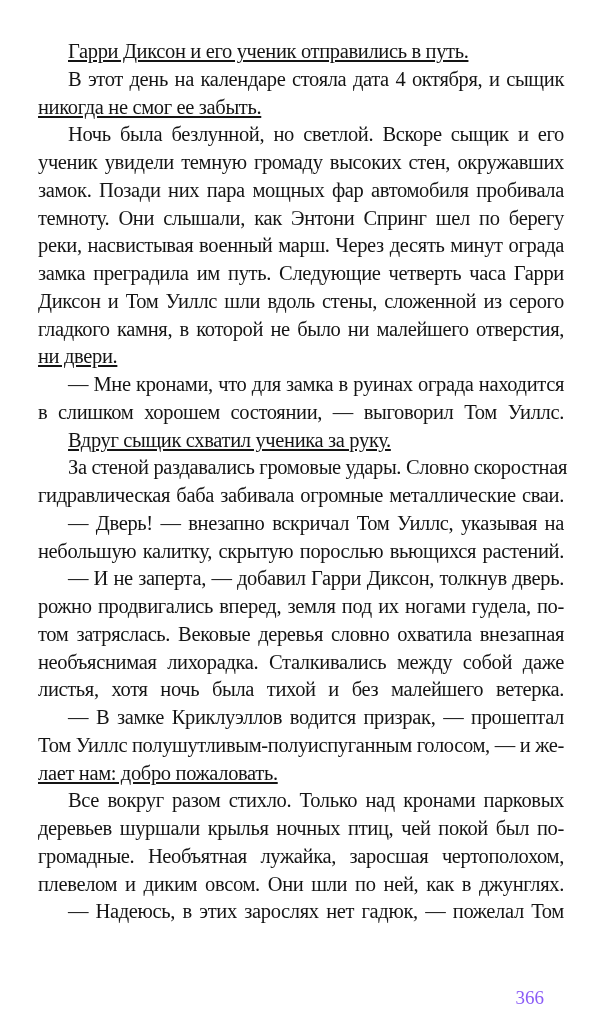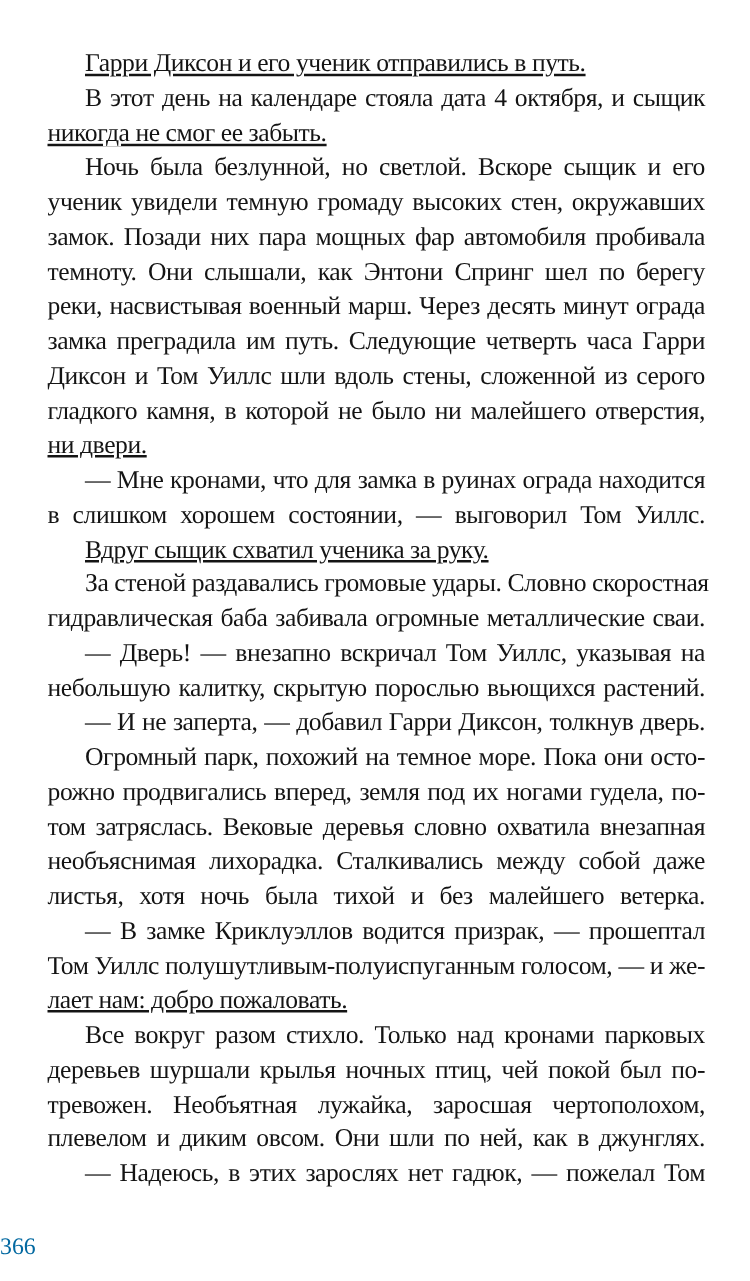--- a/index.html
+++ b/index.html
@@ -36,24 +36,24 @@
     }
     .line.last {
       text-align-last: left;
       text-decoration: underline;
     }
     .page-number {
       position: absolute;
       left: 0;
       width: 544px;
       top: 987px;
-      text-align: left;
+      text-align: right;
       font-family: "Liberation Serif", "DejaVu Serif", serif;
       font-size: 19px;
-      color: #0369a1;
+      color: #8b5cf6;
     }
   </style>
 </head>
 <body>
 
 <div class="page" id="page-body">
     <span class="line indent last">Гарри Диксон и его ученик отправились в путь.</span>
     <span class="line indent">В этот день на календаре стояла дата 4 октября, и сыщик</span>
     <span class="line last">никогда не смог ее забыть.</span>
     <span class="line indent">Ночь была безлунной, но светлой. Вскоре сыщик и его</span>
@@ -66,28 +66,27 @@
     <span class="line">гладкого камня, в которой не было ни малейшего отверстия,</span>
     <span class="line last">ни двери.</span>
     <span class="line indent">— Мне кронами, что для замка в руинах ограда находится</span>
     <span class="line">в слишком хорошем состоянии, — выговорил Том Уиллс.</span>
     <span class="line indent last">Вдруг сыщик схватил ученика за руку.</span>
     <span class="line indent">За стеной раздавались громовые удары. Словно скоростная</span>
     <span class="line">гидравлическая баба забивала огромные металлические сваи.</span>
     <span class="line indent">— Дверь! — внезапно вскричал Том Уиллс, указывая на</span>
     <span class="line">небольшую калитку, скрытую порослью вьющихся растений.</span>
     <span class="line indent">— И не заперта, — добавил Гарри Диксон, толкнув дверь.</span>
-    <span class="line indent">Огромный парк, похожий на темное море. Пока они осто-</span>
     <span class="line">рожно продвигались вперед, земля под их ногами гудела, по-</span>
     <span class="line">том затряслась. Вековые деревья словно охватила внезапная</span>
     <span class="line">необъяснимая лихорадка. Сталкивались между собой даже</span>
     <span class="line">листья, хотя ночь была тихой и без малейшего ветерка.</span>
     <span class="line indent">— В замке Криклуэллов водится призрак, — прошептал</span>
     <span class="line">Том Уиллс полушутливым-полуиспуганным голосом, — и же-</span>
     <span class="line last">лает нам: добро пожаловать.</span>
     <span class="line indent">Все вокруг разом стихло. Только над кронами парковых</span>
     <span class="line">деревьев шуршали крылья ночных птиц, чей покой был по-</span>
-    <span class="line">тревожен. Необъятная лужайка, заросшая чертополохом,</span>
+    <span class="line">громадные. Необъятная лужайка, заросшая чертополохом,</span>
     <span class="line">плевелом и диким овсом. Они шли по ней, как в джунглях.</span>
     <span class="line indent">— Надеюсь, в этих зарослях нет гадюк, — пожелал Том</span>
   </div>
 
 <div class="page-number">366</div>
 
 </body></html>

